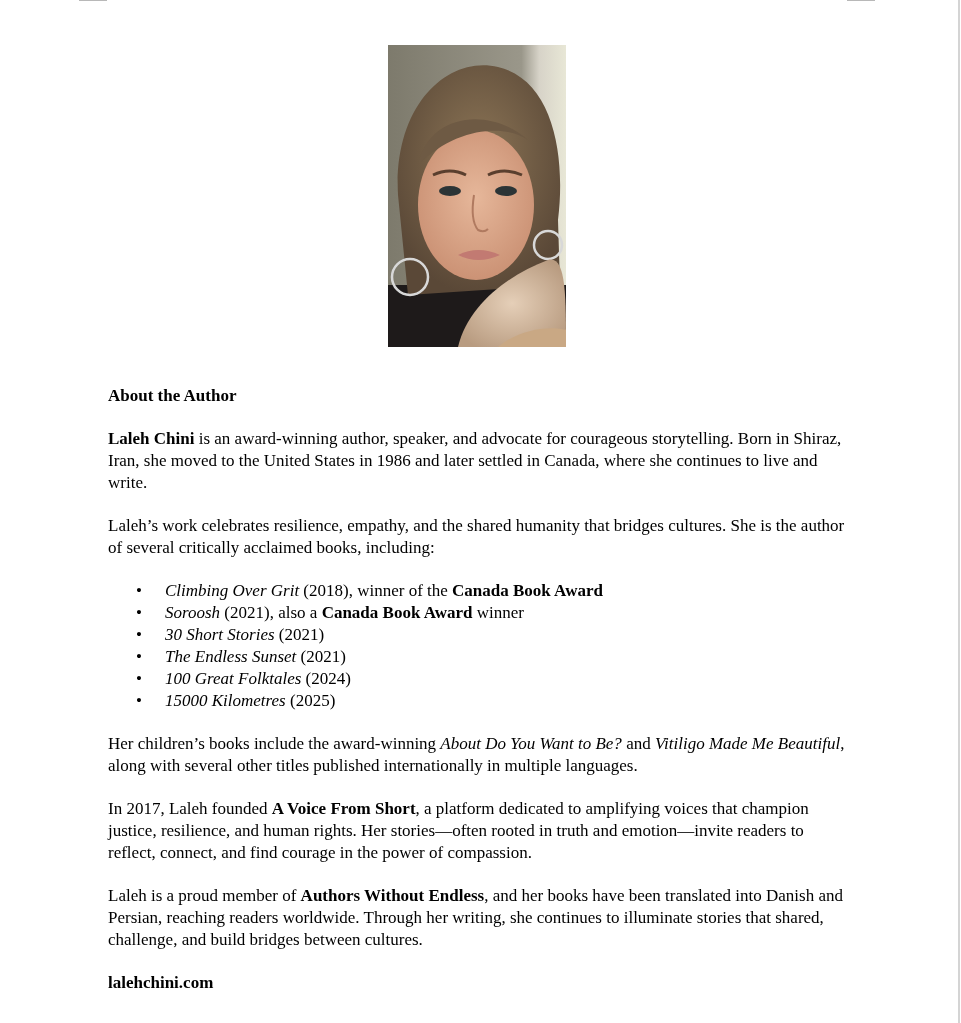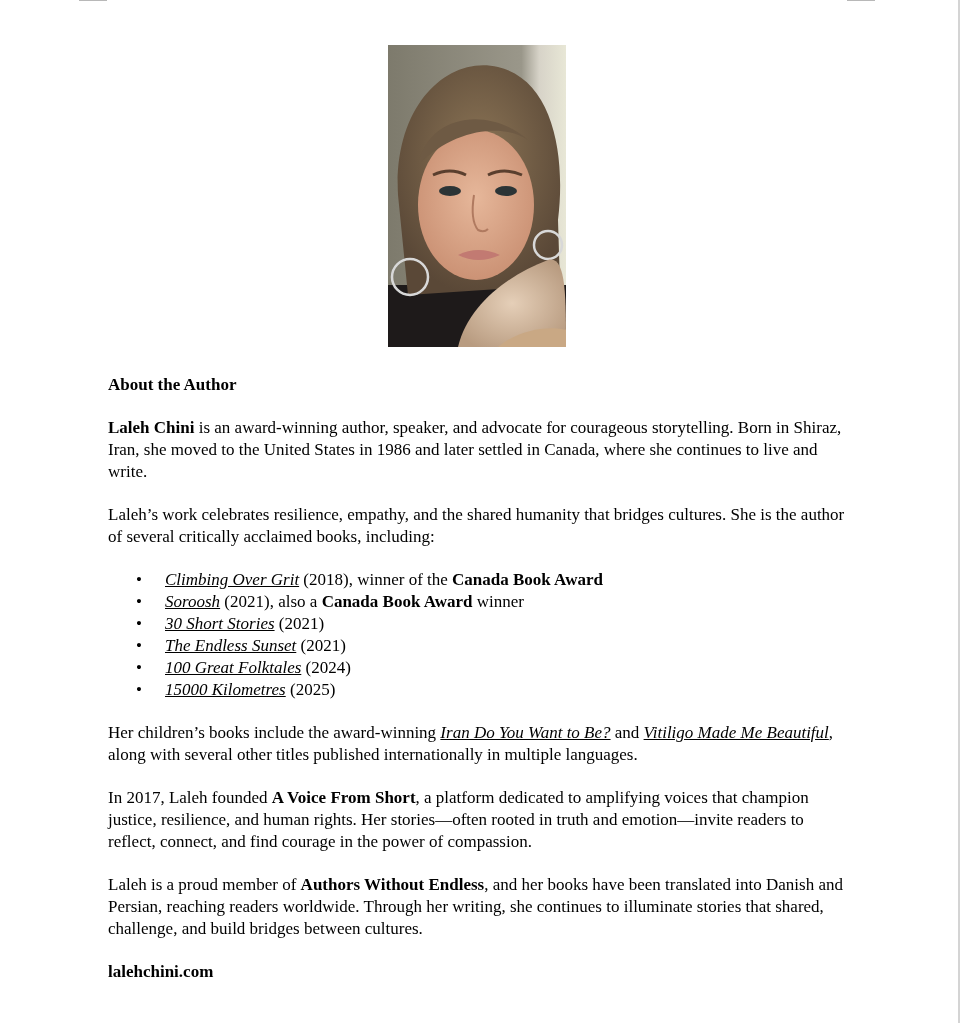--- a/index.html
+++ b/index.html
@@ -44,42 +44,42 @@
     .photo-frame svg { display: block; }
     .content {
       position: absolute;
       left: 108px;
       top: 369px;
       width: 740px;
       font-size: 17px;
       line-height: 22px;
     }
     .content p {
-      margin: 5px 0 21px 0;
+      margin: 16px 0 21px 0;
     }
     .heading {
       font-weight: bold;
     }
     ul.books {
       margin: 0 0 21px 0;
       padding: 0 0 0 57px;
       list-style: none;
     }
     ul.books li {
       position: relative;
       margin: 0;
     }
     ul.books li::before {
       content: "\2022";
       position: absolute;
       left: -29px;
       top: 0;
     }
     .b { font-weight: bold; }
-    .i { font-style: italic; text-decoration: underline; }
+    .i { font-style: italic; }
     .site {
       font-weight: bold;
     }
   </style>
 </head>
 <body>
 
 <div class="crop-mark crop-left"></div>
 <div class="crop-mark crop-right"></div>
 <div class="page-edge"></div>
@@ -133,20 +133,20 @@
 
   <ul class="books">
     <li><span class="i">Climbing Over Grit</span><span> (2018), winner of the </span><span class="b">Canada Book Award</span><span></span></li>
     <li><span class="i">Soroosh</span><span> (2021), also a </span><span class="b">Canada Book Award</span><span> winner</span></li>
     <li><span class="i">30 Short Stories</span><span> (2021)</span></li>
     <li><span class="i">The Endless Sunset</span><span> (2021)</span></li>
     <li><span class="i">100 Great Folktales</span><span> (2024)</span></li>
     <li><span class="i">15000 Kilometres</span><span> (2025)</span></li>
   </ul>
 
-  <p><span>Her children’s books include the award-winning </span><span class="i">Iran Do You Want to Be?</span><span> and </span><span class="i">Vitiligo Made Me Beautiful</span><span>, along with several other titles published internationally in multiple languages.</span></p>
+  <p><span>Her children’s books include the award-winning </span><span class="i">About Do You Want to Be?</span><span> and </span><span class="i">Vitiligo Made Me Beautiful</span><span>, along with several other titles published internationally in multiple languages.</span></p>
 
   <p><span>In 2017, Laleh founded </span><span class="b">A Voice From Short</span><span>, a platform dedicated to amplifying voices that champion justice, resilience, and human rights. Her stories—often rooted in truth and emotion—invite readers to reflect, connect, and find courage in the power of compassion.</span></p>
 
   <p><span>Laleh is a proud member of </span><span class="b">Authors Without Endless</span><span>, and her books have been translated into Danish and Persian, reaching readers worldwide. Through her writing, she continues to illuminate stories that shared, challenge, and build bridges between cultures.</span></p>
 
   <p class="site">lalehchini.com</p>
 </div>
 
 </body></html>

